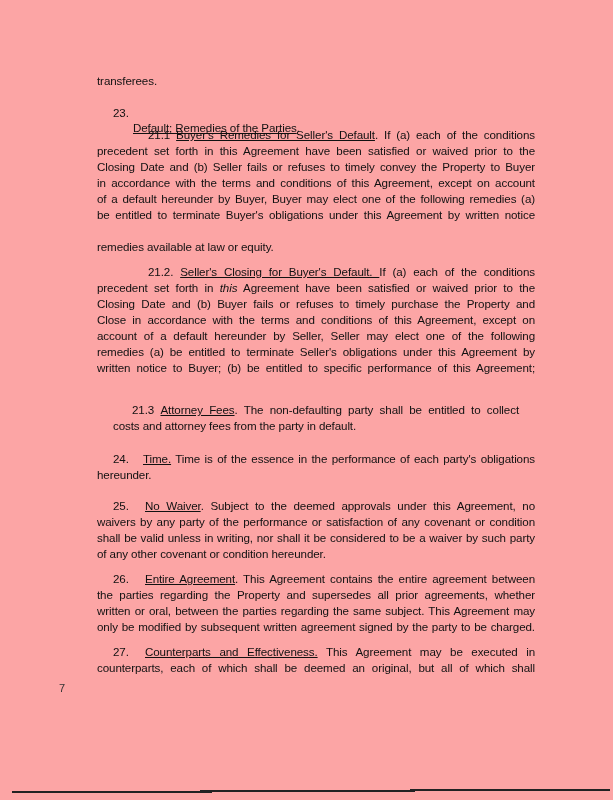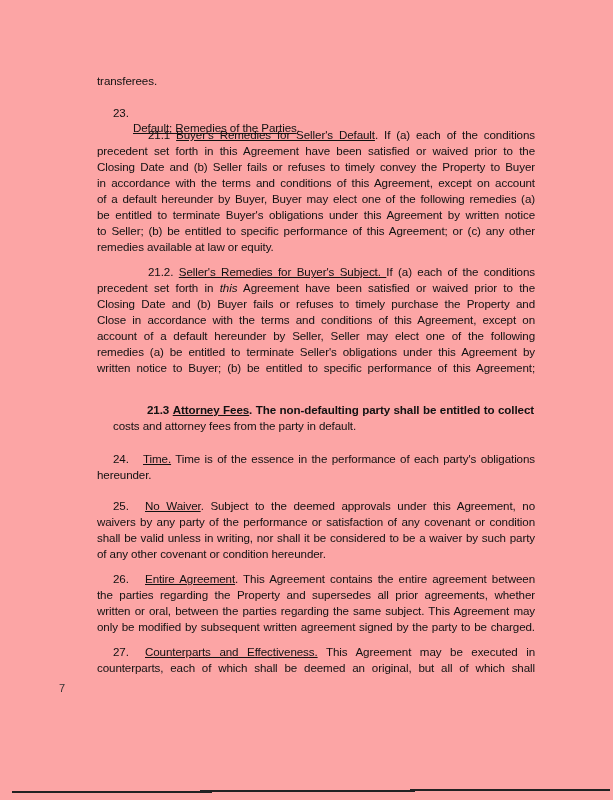--- a/index.html
+++ b/index.html
@@ -25,36 +25,35 @@
   <div class="ln" style="left:133px; top:106px;margin-top:15px;"><span class="u">Default; Remedies of the Parties</span><span>.</span></div>
 
   <div class="ln" style="left:148px; top:128px; width:387px;">
     <div class="just"><span>21.1</span>&nbsp;<span class="u">Buyer's Remedies for Seller's Default</span><span>. If (a) each of the conditions</span></div>
   </div>
   <div class="ln just full" style="top:144px;">precedent set forth in this Agreement have been satisfied or waived prior to the</div>
   <div class="ln just full" style="top:160px;">Closing Date and (b) Seller fails or refuses to timely convey the Property to Buyer</div>
   <div class="ln just full" style="top:176px;">in accordance with the terms and conditions of this Agreement, except on account</div>
   <div class="ln just full" style="top:192px;">of a default hereunder by Buyer, Buyer may elect one of the following remedies (a)</div>
   <div class="ln just full" style="top:208px;">be entitled to terminate Buyer's obligations under this Agreement by written notice</div>
-  <div class="ln just full" style="top:224px;">to Seller; (b) be entitled to specific performance of this Agreement; or (c) any other</div>
   <div class="ln" style="left:97px; top:240px;">remedies available at law or equity.</div>
 
   <div class="ln" style="left:148px; top:265px; width:387px;">
-    <div class="just"><span>21.2.</span>&nbsp;<span class="u">Seller's Remedies for Buyer's Subject. </span><span>If (a) each of the conditions</span></div>
+    <div class="just"><span>21.2.</span>&nbsp;<span class="u">Seller's Closing for Buyer's Default. </span><span>If (a) each of the conditions</span></div>
   </div>
   <div class="ln full" style="top:281px;">
     <div class="just"><span>precedent set forth in </span><span class="it">this</span><span> Agreement have been satisfied or waived prior to the</span></div>
   </div>
   <div class="ln just full" style="top:297px;">Closing Date and (b) Buyer fails or refuses to timely purchase the Property and</div>
   <div class="ln just full" style="top:313px;">Close in accordance with the terms and conditions of this Agreement, except on</div>
   <div class="ln just full" style="top:329px;">account of a default hereunder by Seller, Seller may elect one of the following</div>
   <div class="ln just full" style="top:345px;">remedies (a) be entitled to terminate Seller's obligations under this Agreement by</div>
   <div class="ln just full" style="top:361px;">written notice to Buyer; (b) be entitled to specific performance of this Agreement;</div>
 
-  <div class="ln" style="left:147px; top:403px; width:387px;font-weight:bold;">
+  <div class="ln" style="left:132px; top:403px; width:387px;">
     <div class="just"><span>21.3</span>&nbsp;<span class="u">Attorney Fees</span><span>. The non-defaulting party shall be entitled to collect</span></div>
   </div>
   <div class="ln" style="left:113px; top:419px;">costs and attorney fees from the party in default.</div>
 
   <div class="ln" style="left:113px; top:452px;">24.</div>
   <div class="ln" style="left:143px; top:452px; width:392px;">
     <div class="just"><span class="u">Time.</span><span> Time is of the essence in the performance of each party's obligations</span></div>
   </div>
   <div class="ln" style="left:97px; top:468px;">hereunder.</div>
 

